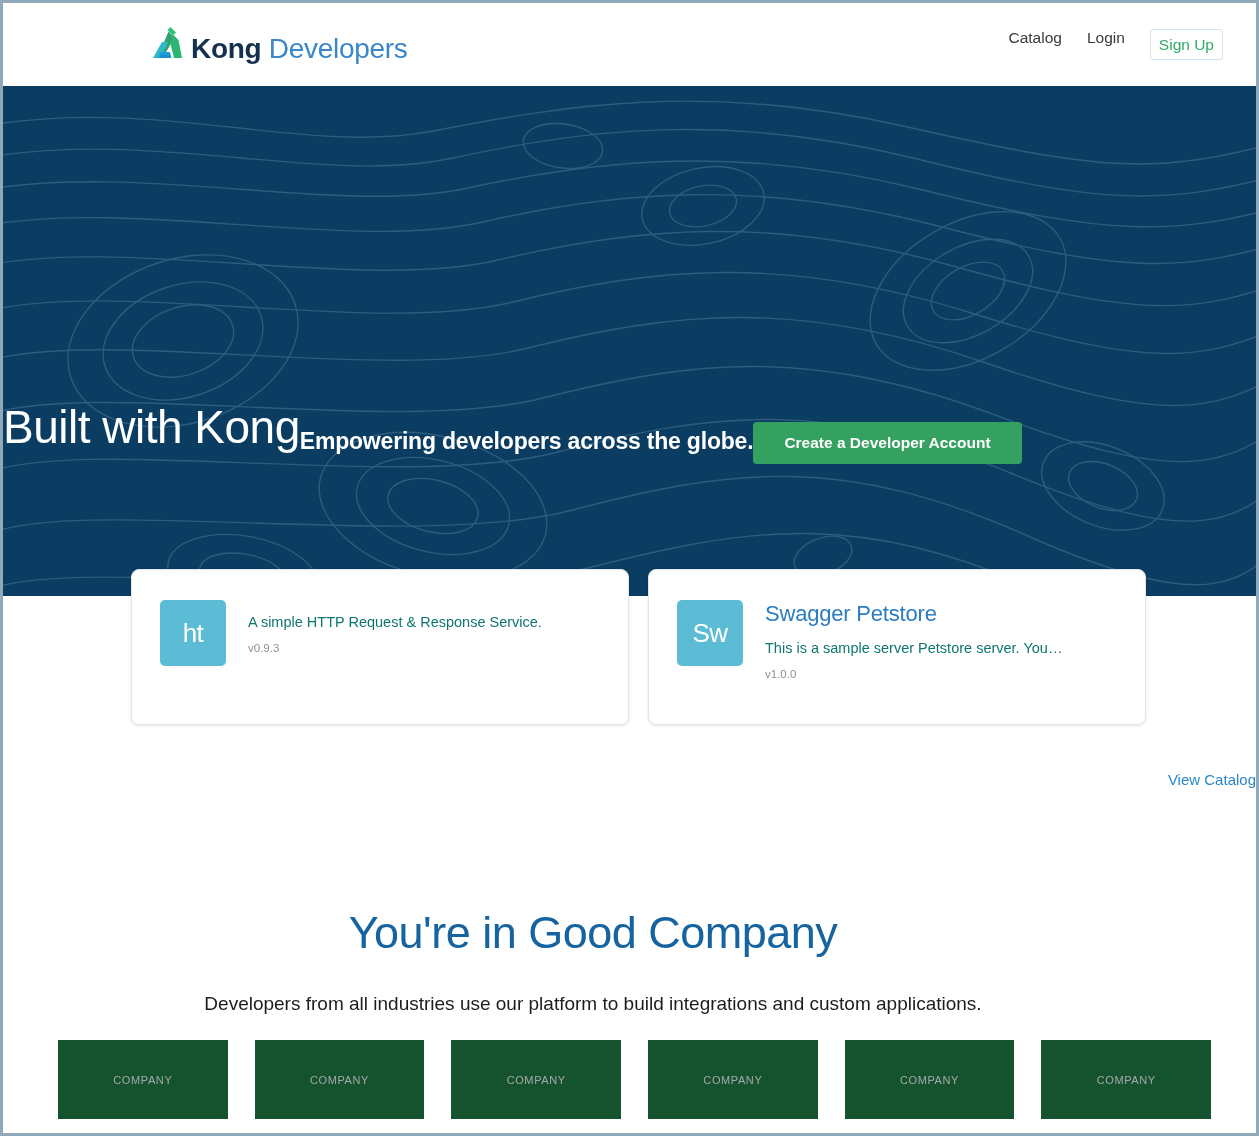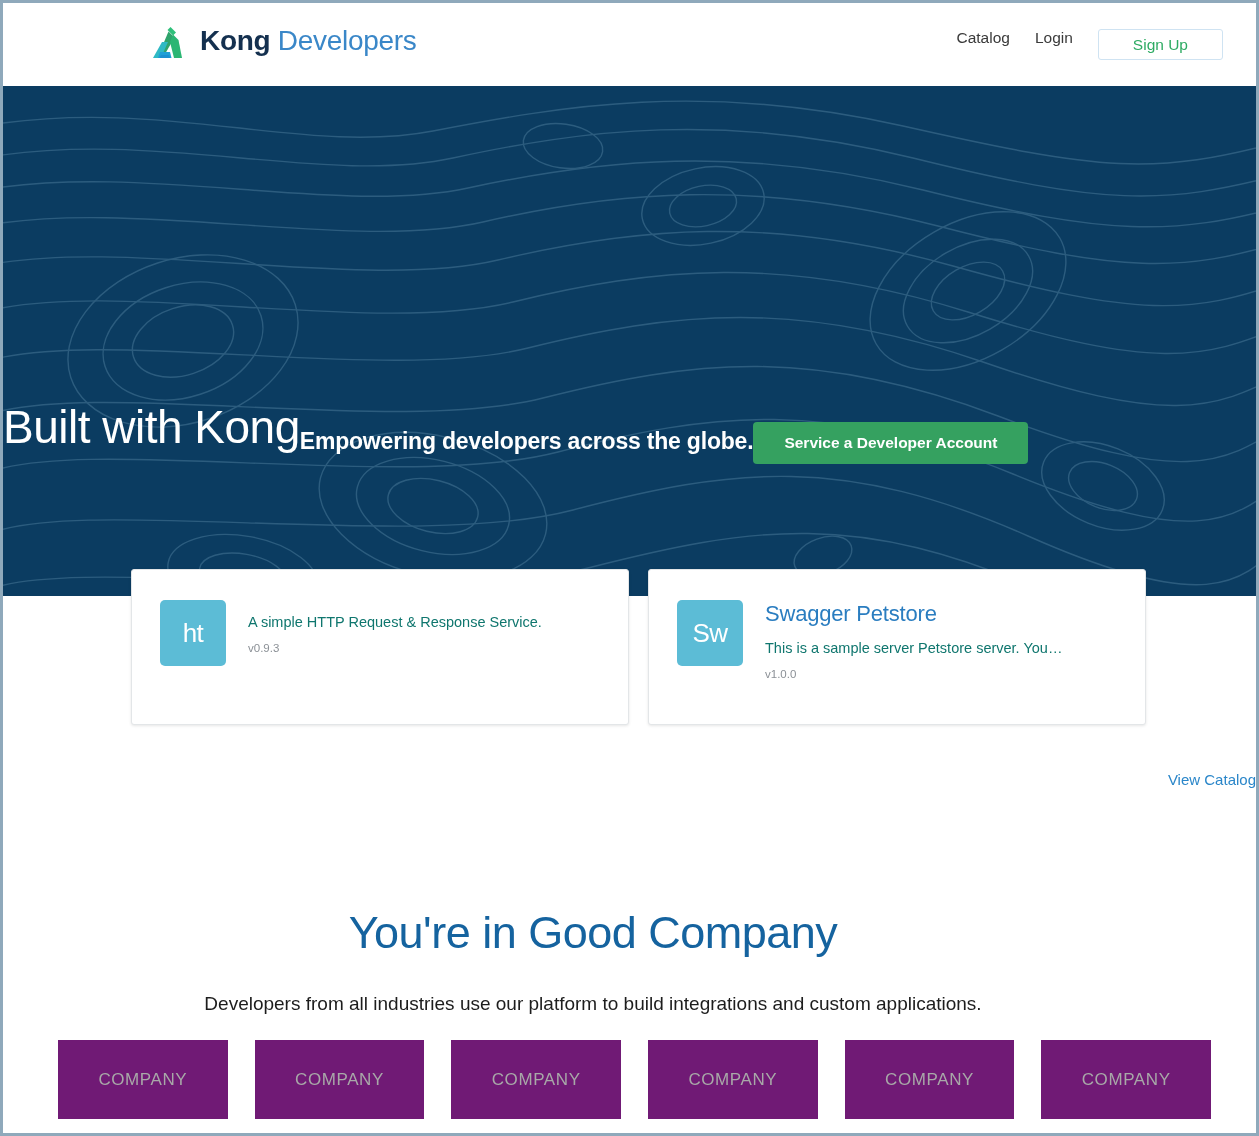--- a/index.html
+++ b/index.html
@@ -27,22 +27,22 @@
     width: 1253px;
     height: 83px;
     background: #ffffff;
     display: flex;
     align-items: center;
     padding: 0 33px 0 146px;
   }
 
   .brand {
     display: flex;
-    align-items: flex-start;
-    gap: 11px;
+    align-items: flex-end;
+    gap: 2px;
     cursor: pointer;
   }
 
   .brand-mark { width: 40px; height: 40px; display: block; }
 
   .brand-text {
     font-size: 28px;
     font-weight: bold;
     letter-spacing: -0.3px;
     white-space: nowrap;
@@ -62,21 +62,21 @@
     text-decoration: none;
     cursor: pointer;
     white-space: nowrap;
   }
   .btn-signup {
     font-size: 15.5px;
     color: #2eab63;
     background: #ffffff;
     border: 1px solid #cfe3f2;
     border-radius: 3px;
-    padding: 7px 34px;
+    padding: 7px 8px;
     cursor: pointer;
     font-family: "Liberation Sans", sans-serif;
     line-height: 1;
   }
 
   
   .hero {
     position: absolute;
     top: 83px; left: 0;
     width: 1253px;
@@ -133,21 +133,21 @@
     top: 566px;
     left: 128px;
     width: 1015px;
     display: flex;
     gap: 19px;
   }
   .svc-card {
     flex: 1;
     background: #ffffff;
     border: 1px solid #e3e6e8;
-    border-radius: 3px;
+    border-radius: 8px;
     box-shadow: 0 1px 3px rgba(0,0,0,0.10);
     height: 156px;
     padding: 30px 28px;
     display: flex;
     gap: 22px;
     cursor: pointer;
   }
   .svc-icon {
     width: 66px; height: 66px;
     flex: 0 0 66px;
@@ -216,25 +216,25 @@
     position: absolute;
     top: 1037px;
     left: 55px;
     width: 1153px;
     display: flex;
     gap: 27px;
   }
   .logo-box {
     flex: 1;
     height: 79px;
-    background: #701a75;
+    background: #14532d;
     display: flex;
     align-items: center;
     justify-content: center;
-    font-size: 17px;
+    font-size: 11px;
     color: #a8a8a8;
     letter-spacing: 0.6px;
   }
 </style>
 </head>
 <body>
 
 <div id="page">
 
   <div class="site-header">
@@ -288,21 +288,21 @@
         <ellipse cx="240" cy="490" rx="44" ry="22" transform="rotate(10 240 490)"></ellipse>
         <ellipse cx="240" cy="490" rx="76" ry="40" transform="rotate(10 240 490)"></ellipse>
         <ellipse cx="820" cy="470" rx="30" ry="18" transform="rotate(-20 820 470)"></ellipse>
         <ellipse cx="560" cy="60" rx="40" ry="22" transform="rotate(8 560 60)"></ellipse>
       </g>
     </svg>
 
     <div class="hero-inner">
       <h1 class="hero-title">Built with Kong</h1>
       <div class="hero-sub">Empowering developers across the globe.</div>
-      <button class="btn-hero">Service a Developer Account</button>
+      <button class="btn-hero">Create a Developer Account</button>
     </div>
   </div>
 
   <div class="card-row">
 
     <div class="svc-card">
       <div class="svc-icon">ht</div>
       <div class="svc-body">
         <div class="svc-desc">A simple HTTP Request &amp; Response Service.</div>
         <div class="svc-ver">v0.9.3</div>

